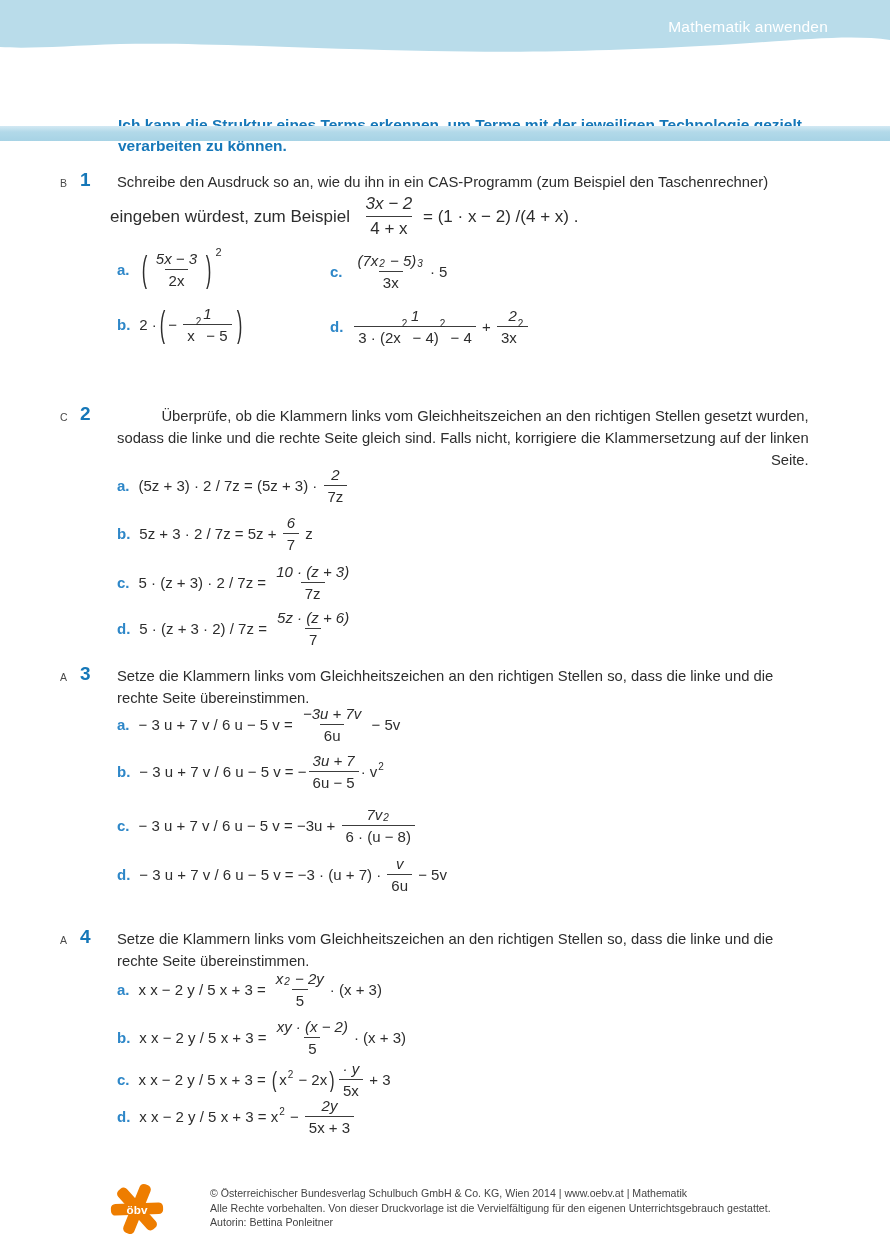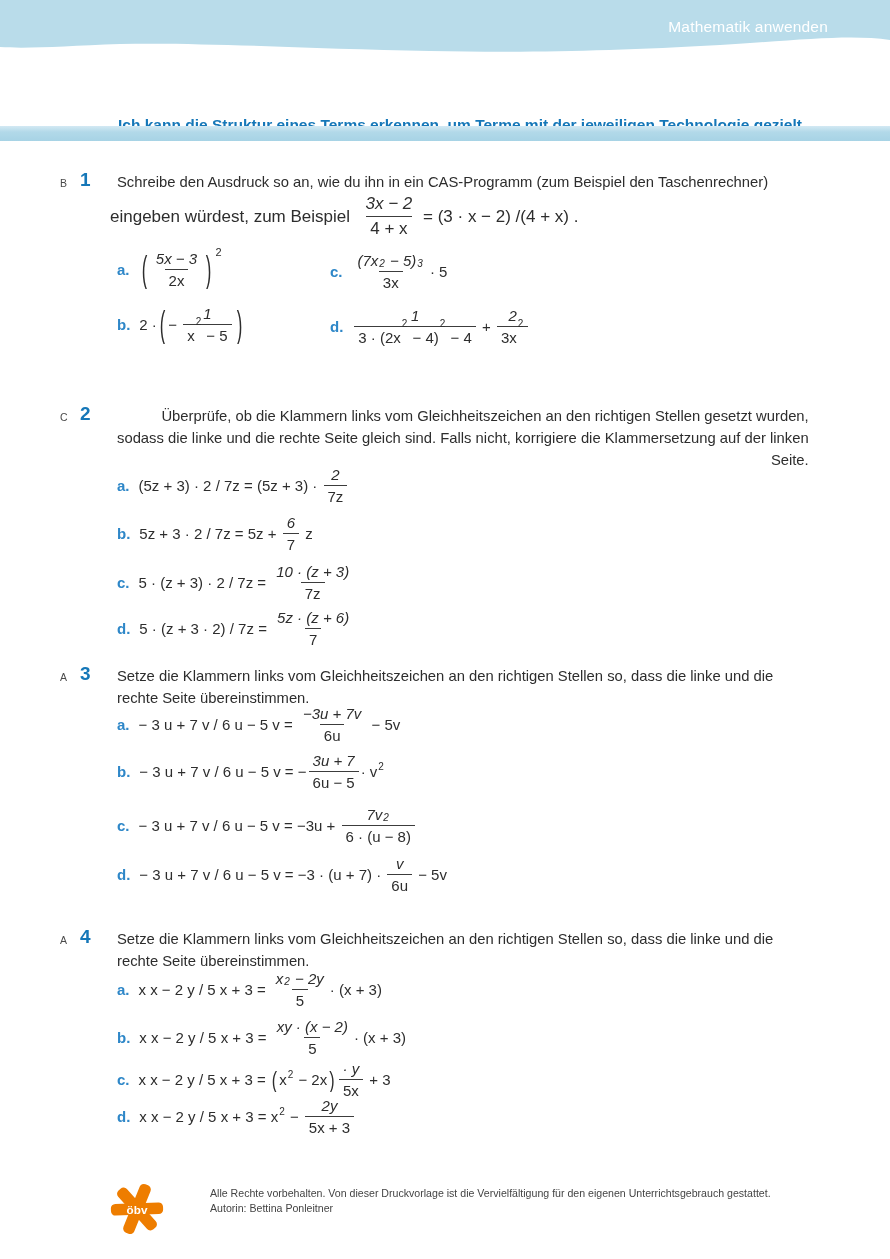--- a/index.html
+++ b/index.html
@@ -41,31 +41,32 @@
 
 <div class="page">
 
   <svg class="band-svg" width="890" height="60" viewBox="0 0 890 60" preserveAspectRatio="none">
     <path d="M0,0 H890 V40 C850,34 800,40 720,45 C610,51 530,53 430,51 C310,49 200,42 120,44 C65,46 28,49 0,47 Z" fill="#b9dcea"></path>
   </svg>
   <div class="banner-title">Mathematik anwenden</div>
 
   <div class="heading">
     <div>Ich kann die Struktur eines Terms erkennen, um Terme mit der jeweiligen Technologie gezielt</div>
+    <div>verarbeiten zu können.</div>
   </div>
 
   <div class="stripe"></div>
 
   <div class="ex-marker" style="left:60px;top:177px;">B</div>
   <div class="ex-number" style="left:80px;top:169px;">1</div>
   <div class="ex-text" style="top:171px;">
     <div>Schreibe den Ausdruck so an, wie du ihn in ein CAS-Programm (zum Beispiel den Taschenrechner)</div>
   </div>
   <div class="math-row" style="left:110px;top:194px;font-size:17px;">
-    <span class="formula"><span class="mt">eingeben würdest, zum Beispiel  </span><span class="mfrac"><span class="mnum"><span class="mt">3x − 2</span></span><span class="mden"><span class="mt">4 + x</span></span></span><span class="mt"> = (3 · x − 2) /(4 + x) .</span></span>
+    <span class="formula"><span class="mt">eingeben würdest, zum Beispiel  </span><span class="mfrac"><span class="mnum"><span class="mt">3x − 2</span></span><span class="mden"><span class="mt">4 + x</span></span></span><span class="mt"> = (1 · x − 2) /(4 + x) .</span></span>
   </div>
 
   <div class="math-row" style="left:117px;top:250px;">
     <span class="item-label">a.</span>
     <span class="formula"><span class="mbig">(</span><span class="mfrac"><span class="mnum"><span class="mt">5x − 3</span></span><span class="mden"><span class="mt">2x</span></span></span><span class="mbig">)</span><sup class="mhsup">2</sup></span>
   </div>
   <div class="math-row" style="left:117px;top:305px;">
     <span class="item-label">b.</span>
     <span class="formula"><span class="mt">2 ·</span><span class="mbig">(</span><span class="mt">− </span><span class="mfrac"><span class="mnum"><span class="mt">1</span></span><span class="mden"><span class="mt">x</span><sup class="msup">2</sup><span class="mt"> − 5</span></span></span><span class="mbig">)</span></span>
   </div>
@@ -153,17 +154,18 @@
 
   <svg class="logo" width="54" height="54" viewBox="0 0 60 60">
     <g fill="#ee7d00">
       <rect x="23.5" y="1" width="13" height="58" rx="5" transform="rotate(22 30 30)"></rect>
       <rect x="23.5" y="1" width="13" height="58" rx="5" transform="rotate(88 30 30)"></rect>
       <rect x="23.5" y="1" width="13" height="58" rx="5" transform="rotate(-42 30 30)"></rect>
     </g>
     <text x="30" y="35" text-anchor="middle" fill="#ffffff" font-size="13" font-weight="bold" font-family="Liberation Sans, sans-serif">öbv</text>
   </svg>
   <div class="footer-text">
+    <div>© Österreichischer Bundesverlag Schulbuch GmbH &amp; Co. KG, Wien 2014 | www.oebv.at | Mathematik</div>
     <div>Alle Rechte vorbehalten. Von dieser Druckvorlage ist die Vervielfältigung für den eigenen Unterrichtsgebrauch gestattet.</div>
     <div>Autorin: Bettina Ponleitner</div>
   </div>
 
 </div>
 
 </body></html>

